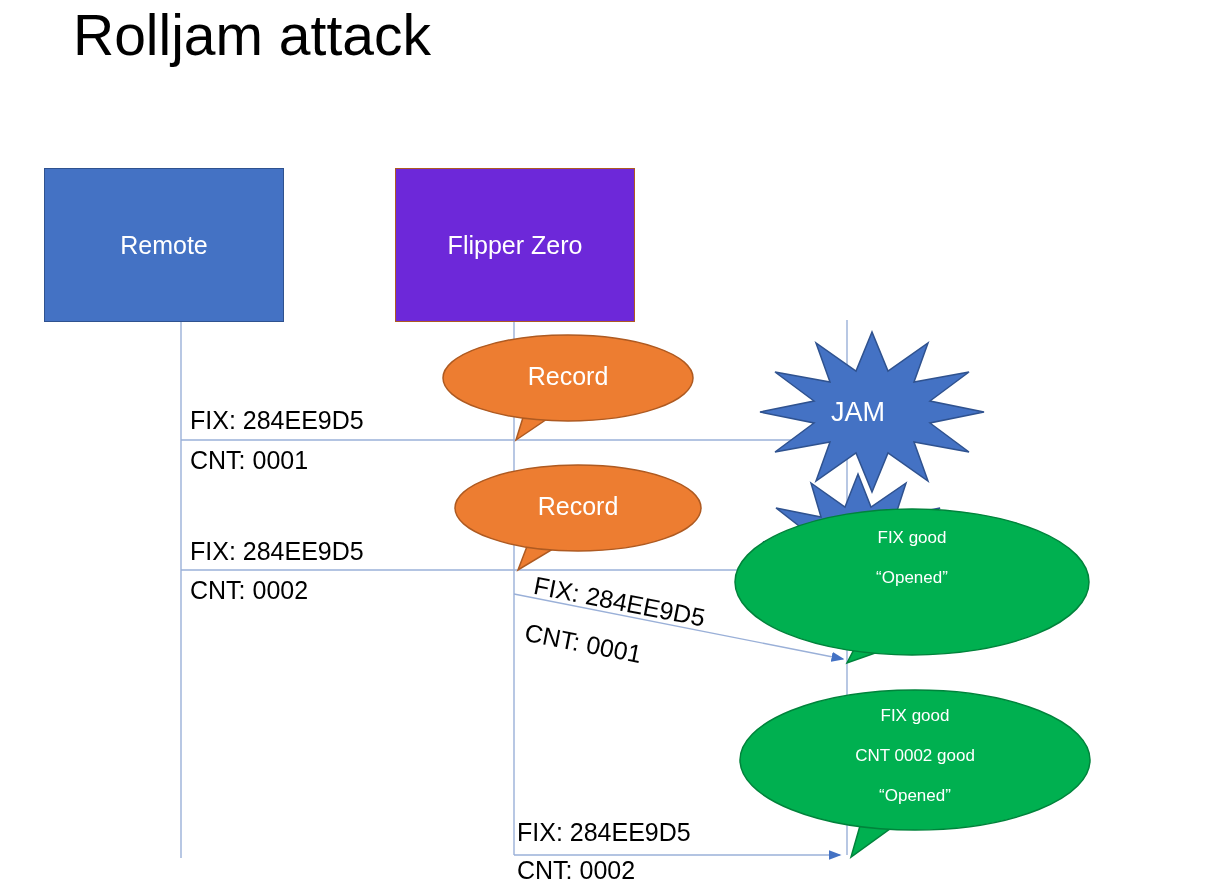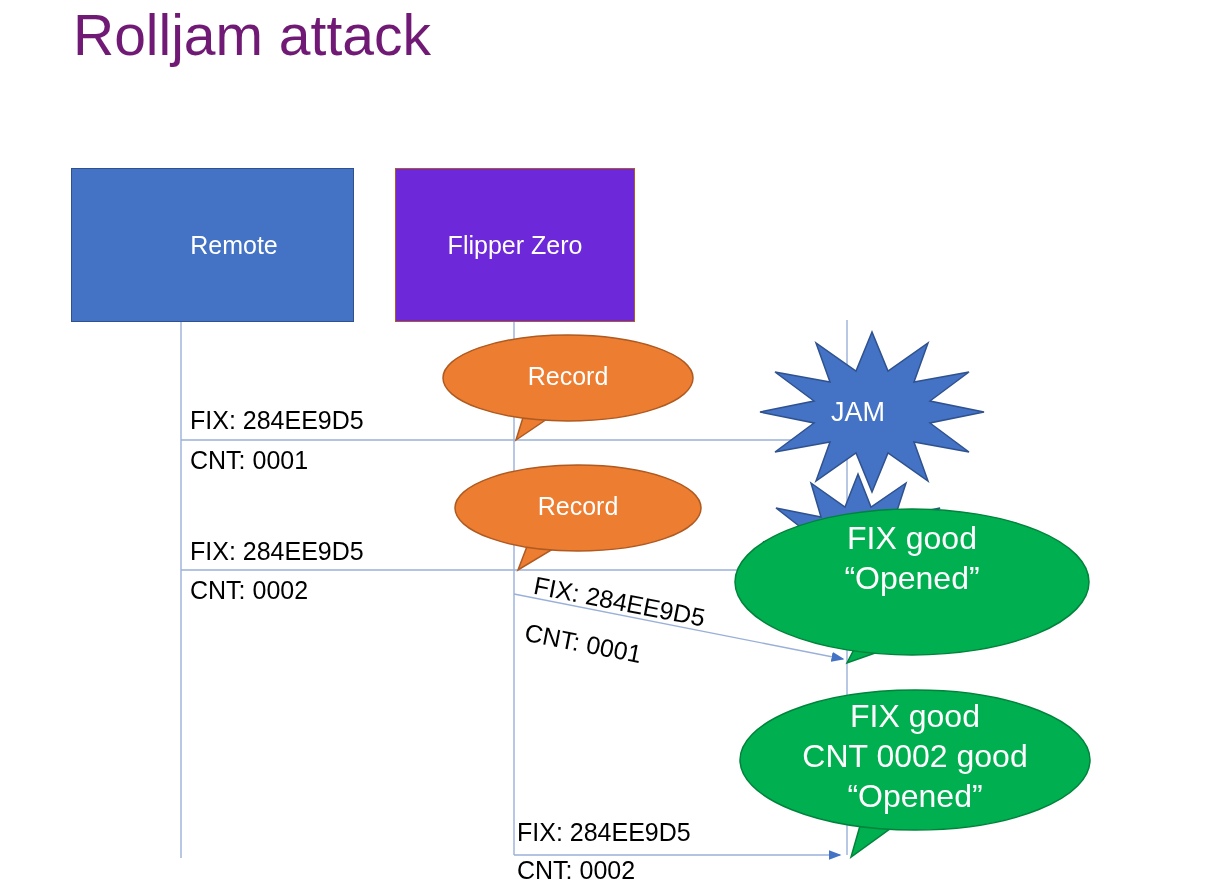--- a/index.html
+++ b/index.html
@@ -10,21 +10,21 @@
     background: #ffffff;
     font-family: "Liberation Sans", sans-serif;
     overflow: hidden;
   }
   #title {
     position: absolute;
     left: 73px;
     top: 2px;
     font-size: 57px;
     font-weight: 400;
-    color: #701a75;
+    color: #000000;
     white-space: nowrap;
   }
   svg.layer { position: absolute; left: 0; top: 0; }
 
   .lifeline { stroke: #9AB0D8; stroke-width: 1.4; }
   .msg      { stroke: #9AB0D8; stroke-width: 1.4; fill: none; }
 
   .shape-orange { fill: #ED7D31; stroke: #AE5A21; stroke-width: 1.5; }
   .shape-blue   { fill: #4472C4; stroke: #2F528F; stroke-width: 1.5; }
   .shape-green  { fill: #00B050; stroke: #00833B; stroke-width: 1.5; }
@@ -33,41 +33,41 @@
     position: absolute;
     top: 168px;
     width: 238px;
     height: 152px;
     display: flex;
     align-items: center;
     justify-content: center;
     color: #ffffff;
     font-size: 25px;
   }
-  .actor.remote   { left: 71px;  background: #4472C4; border: 1.5px solid #2F528F; padding-left: 43px; }
+  .actor.remote   { left: 44px;  background: #4472C4; border: 1.5px solid #2F528F; }
   .actor.flipper  { left: 395px; background: #6d28d9; border: 1.5px solid #AE5A21; }
   .actor.receiver { left: 728px; background: #00B050; border: 1.5px solid #00833B; }
 
   .label {
     position: absolute;
     color: #000000;
     font-size: 25px;
     white-space: nowrap;
   }
   .rot { transform: rotate(11deg); transform-origin: left top; }
 
   .bubble-label {
     position: absolute;
     color: #ffffff;
     text-align: center;
     white-space: nowrap;
   }
   .bubble-label.single { font-size: 25px; }
   .bubble-label.jam    { font-size: 27px; }
-  .bubble-label.multi  { font-size: 32px; line-height: 40px; }
+  .bubble-label.multi  { font-size: 17px; line-height: 40px; }
 </style>
 </head>
 <body>
 
 <div id="canvas">
 
   <div id="title">Rolljam attack</div>
 
   <svg class="layer" width="1231" height="892" viewBox="0 0 1231 892">
     <defs>

